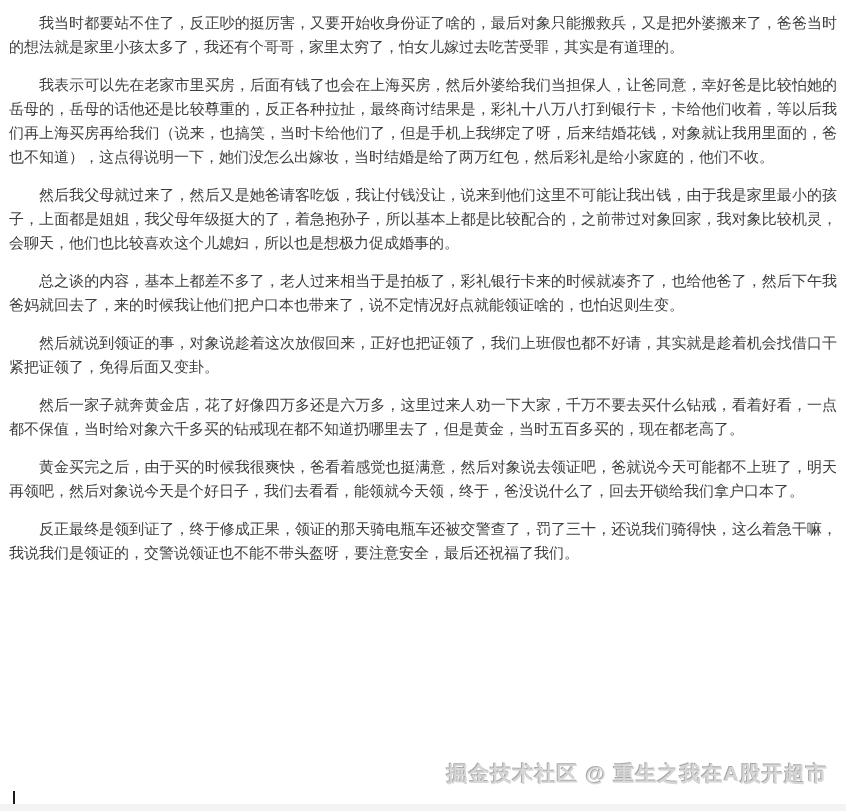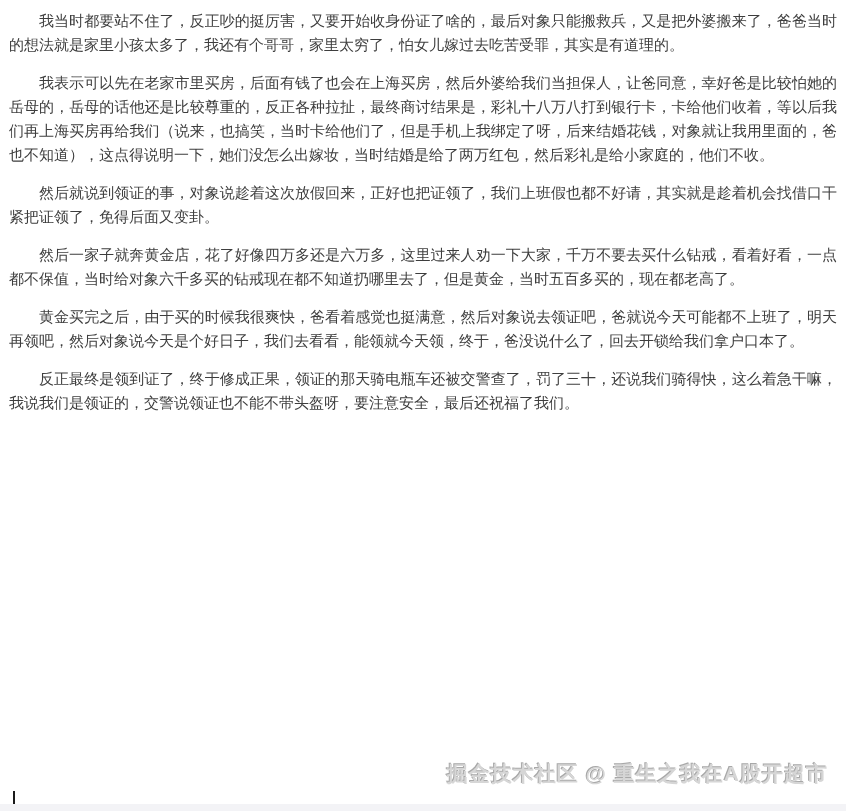--- a/index.html
+++ b/index.html
@@ -13,21 +13,20 @@
     position: relative;
     overflow: hidden;
     font-family: "Liberation Sans", sans-serif;
   }
   .article {
     padding: 11px 9px 0 9px;
     color: #3d3d3d;
     font-size: 15px;
     line-height: 24px;
     text-align: justify;
-    font-family: Liberation Mono, monospace;
   }
   .article p {
     margin: 0 0 14px 0;
     text-indent: 2em;
     word-break: break-all;
   }
   .watermark {
     position: absolute;
     top: 760px;
     right: 18px;
@@ -55,20 +54,22 @@
     height: 7px;
     background: #f3f3f6;
   }
 </style>
 </head>
 <body>
 
 <div class="article">
   <p>我当时都要站不住了，反正吵的挺厉害，又要开始收身份证了啥的，最后对象只能搬救兵，又是把外婆搬来了，爸爸当时的想法就是家里小孩太多了，我还有个哥哥，家里太穷了，怕女儿嫁过去吃苦受罪，其实是有道理的。</p>
   <p>我表示可以先在老家市里买房，后面有钱了也会在上海买房，然后外婆给我们当担保人，让爸同意，幸好爸是比较怕她的岳母的，岳母的话他还是比较尊重的，反正各种拉扯，最终商讨结果是，彩礼十八万八打到银行卡，卡给他们收着，等以后我们再上海买房再给我们（说来，也搞笑，当时卡给他们了，但是手机上我绑定了呀，后来结婚花钱，对象就让我用里面的，爸也不知道），这点得说明一下，她们没怎么出嫁妆，当时结婚是给了两万红包，然后彩礼是给小家庭的，他们不收。</p>
+  <p>然后我父母就过来了，然后又是她爸请客吃饭，我让付钱没让，说来到他们这里不可能让我出钱，由于我是家里最小的孩子，上面都是姐姐，我父母年级挺大的了，着急抱孙子，所以基本上都是比较配合的，之前带过对象回家，我对象比较机灵，会聊天，他们也比较喜欢这个儿媳妇，所以也是想极力促成婚事的。</p>
+  <p>总之谈的内容，基本上都差不多了，老人过来相当于是拍板了，彩礼银行卡来的时候就凑齐了，也给他爸了，然后下午我爸妈就回去了，来的时候我让他们把户口本也带来了，说不定情况好点就能领证啥的，也怕迟则生变。</p>
   <p>然后就说到领证的事，对象说趁着这次放假回来，正好也把证领了，我们上班假也都不好请，其实就是趁着机会找借口干紧把证领了，免得后面又变卦。</p>
   <p>然后一家子就奔黄金店，花了好像四万多还是六万多，这里过来人劝一下大家，千万不要去买什么钻戒，看着好看，一点都不保值，当时给对象六千多买的钻戒现在都不知道扔哪里去了，但是黄金，当时五百多买的，现在都老高了。</p>
   <p>黄金买完之后，由于买的时候我很爽快，爸看着感觉也挺满意，然后对象说去领证吧，爸就说今天可能都不上班了，明天再领吧，然后对象说今天是个好日子，我们去看看，能领就今天领，终于，爸没说什么了，回去开锁给我们拿户口本了。</p>
   <p>反正最终是领到证了，终于修成正果，领证的那天骑电瓶车还被交警查了，罚了三十，还说我们骑得快，这么着急干嘛，我说我们是领证的，交警说领证也不能不带头盔呀，要注意安全，最后还祝福了我们。</p>
 </div>
 
 <div class="watermark">掘金技术社区 @ 重生之我在A股开超市</div>
 <div class="text-cursor"></div>
 <div class="bottom-bar"></div>
 

